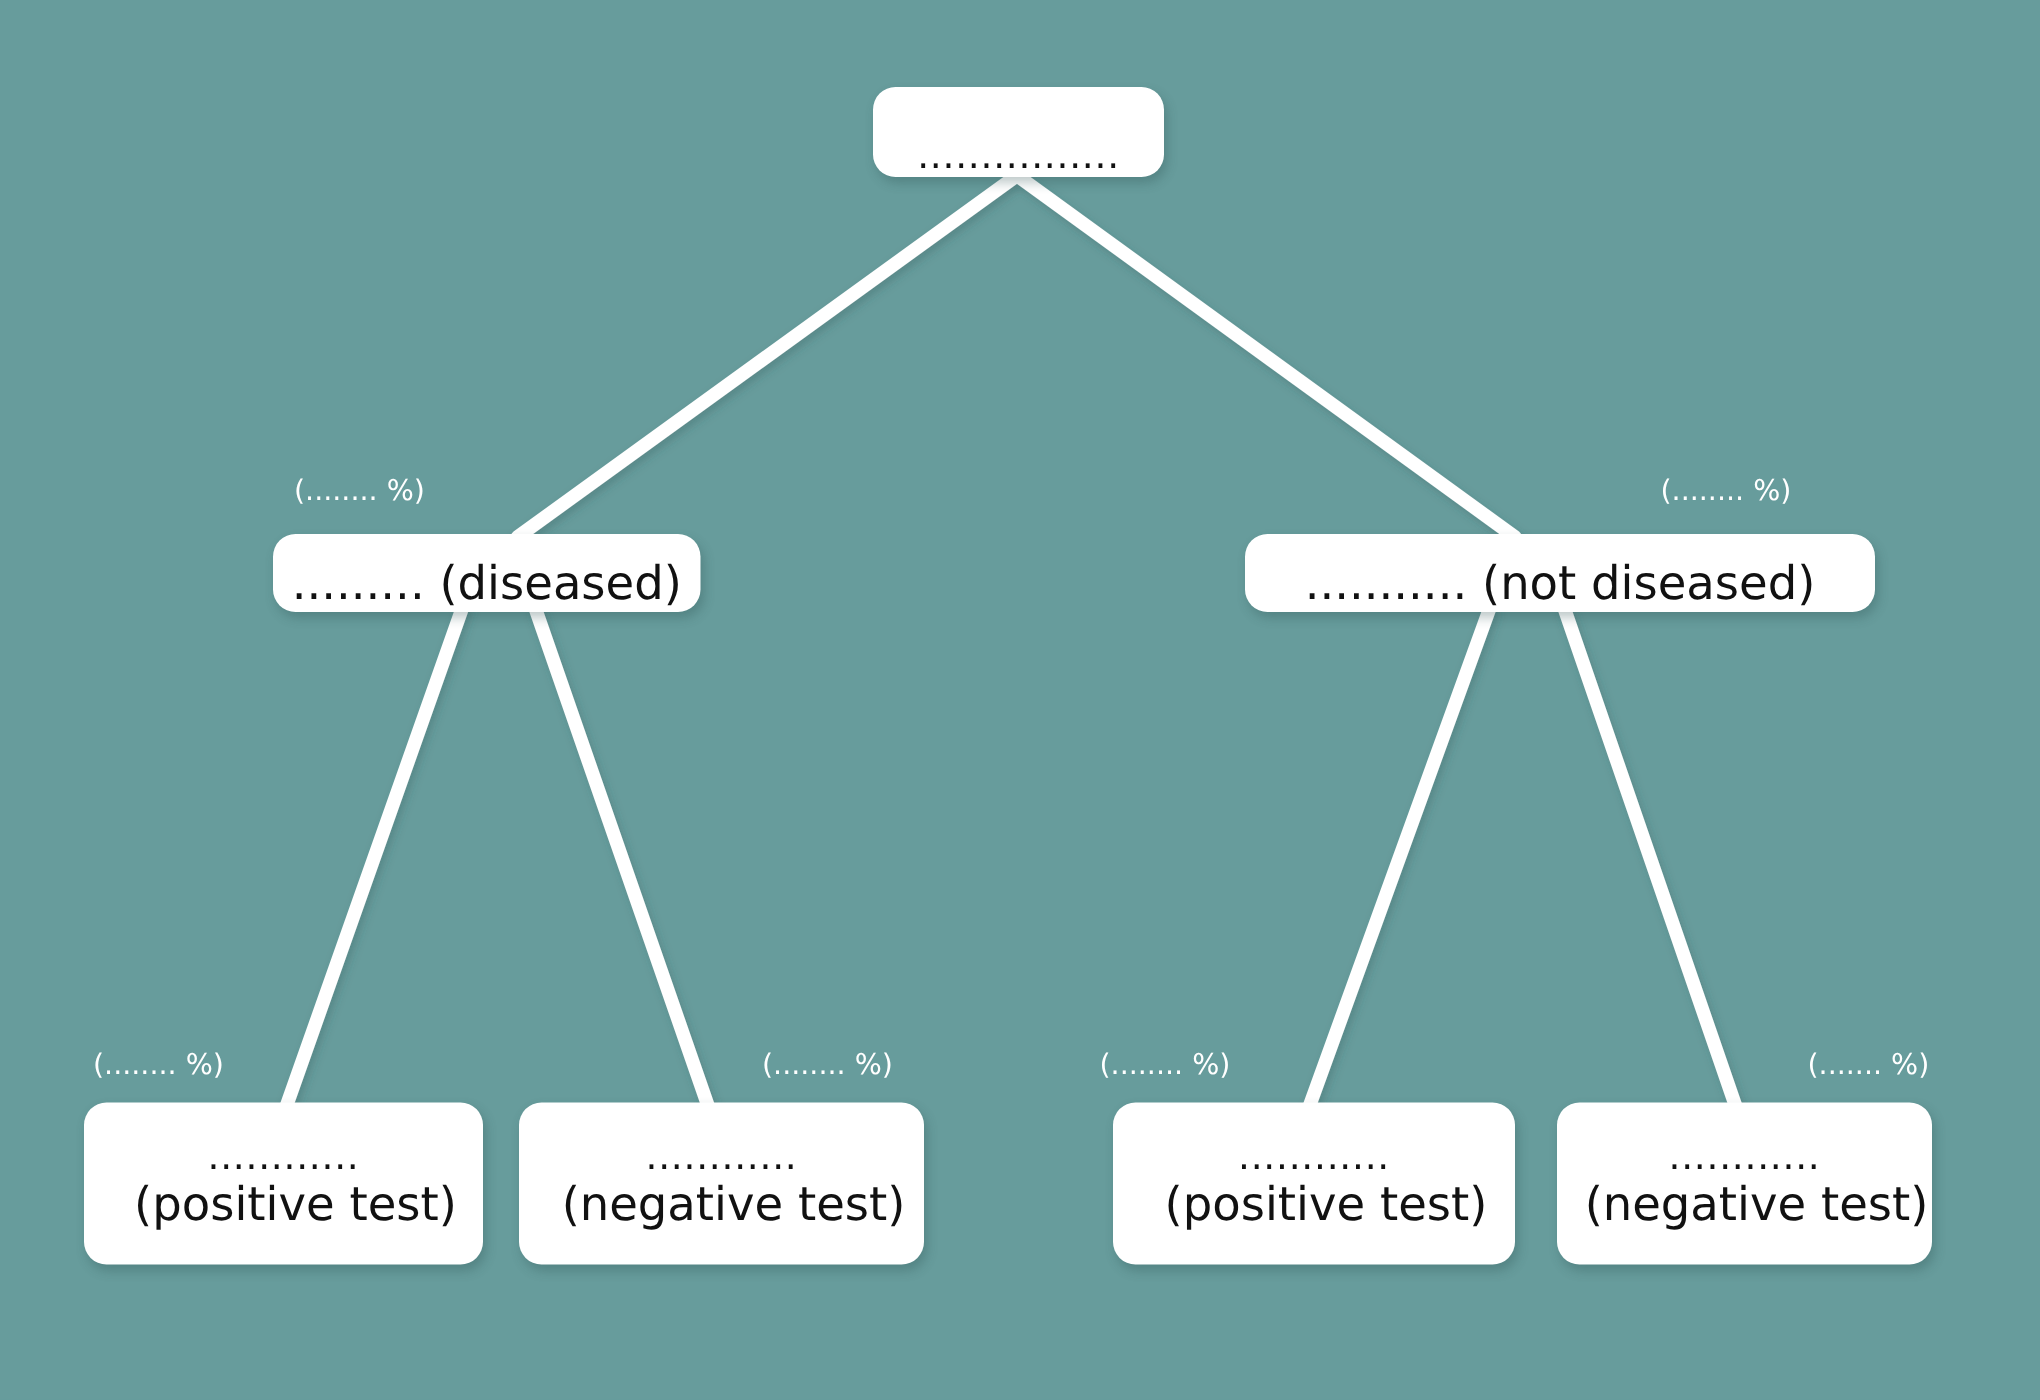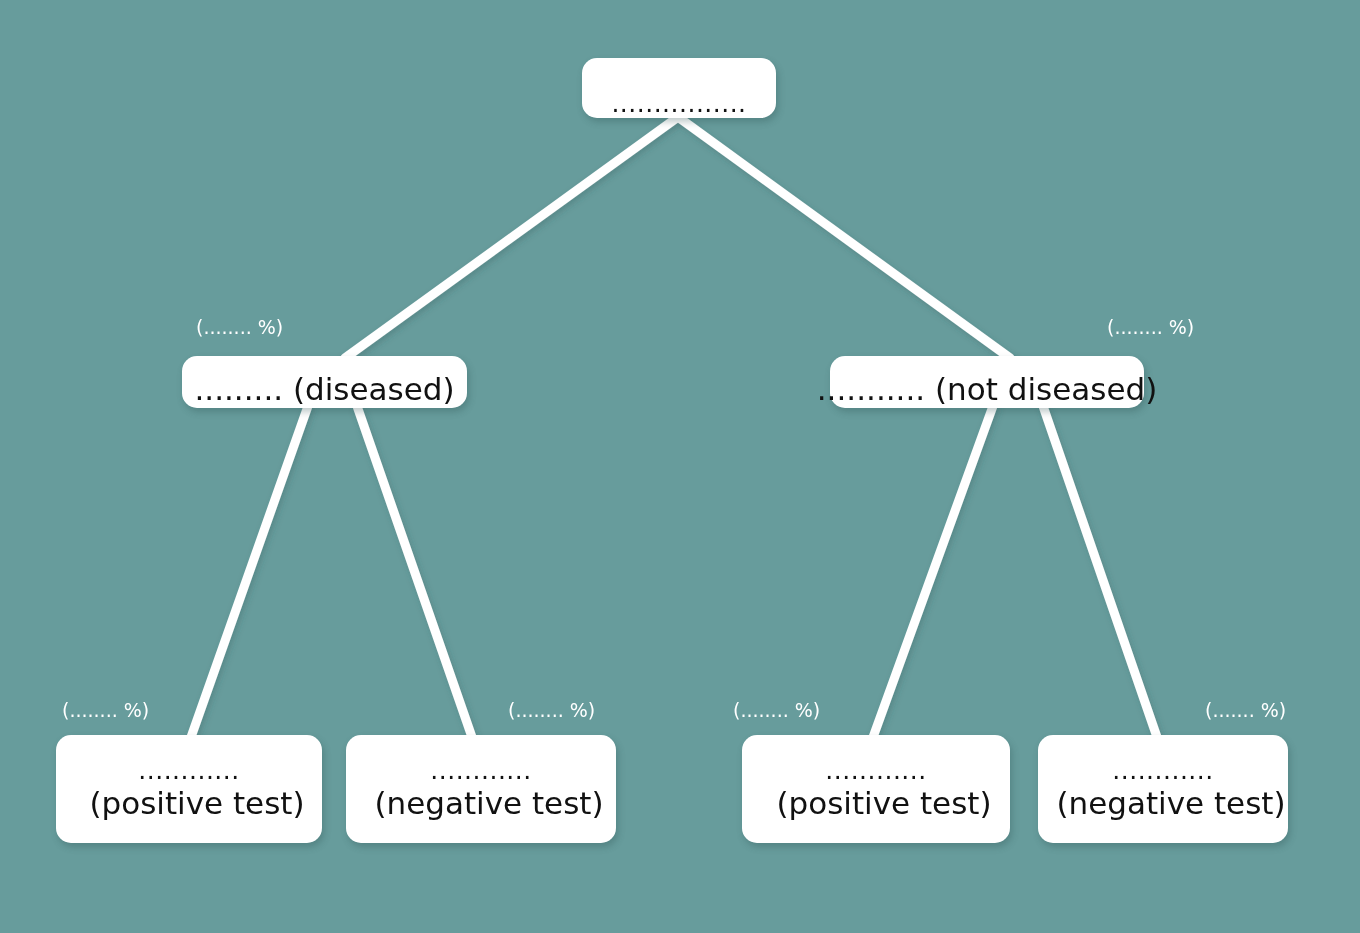--- a/index.html
+++ b/index.html
@@ -69,21 +69,21 @@
     line-height: 34px;
   }
   #node-diseased {
     left: 182px;
     top: 356px;
     width: 285px;
   }
   #node-not-diseased {
     left: 830px;
     top: 356px;
-    width: 314px;
+    width: 420px;
   }
 
   
   .node-leaf {
     height: 108px;
     justify-content: center;
     padding: 0 12px;
     white-space: nowrap;
   }
   .node-leaf .dots {

